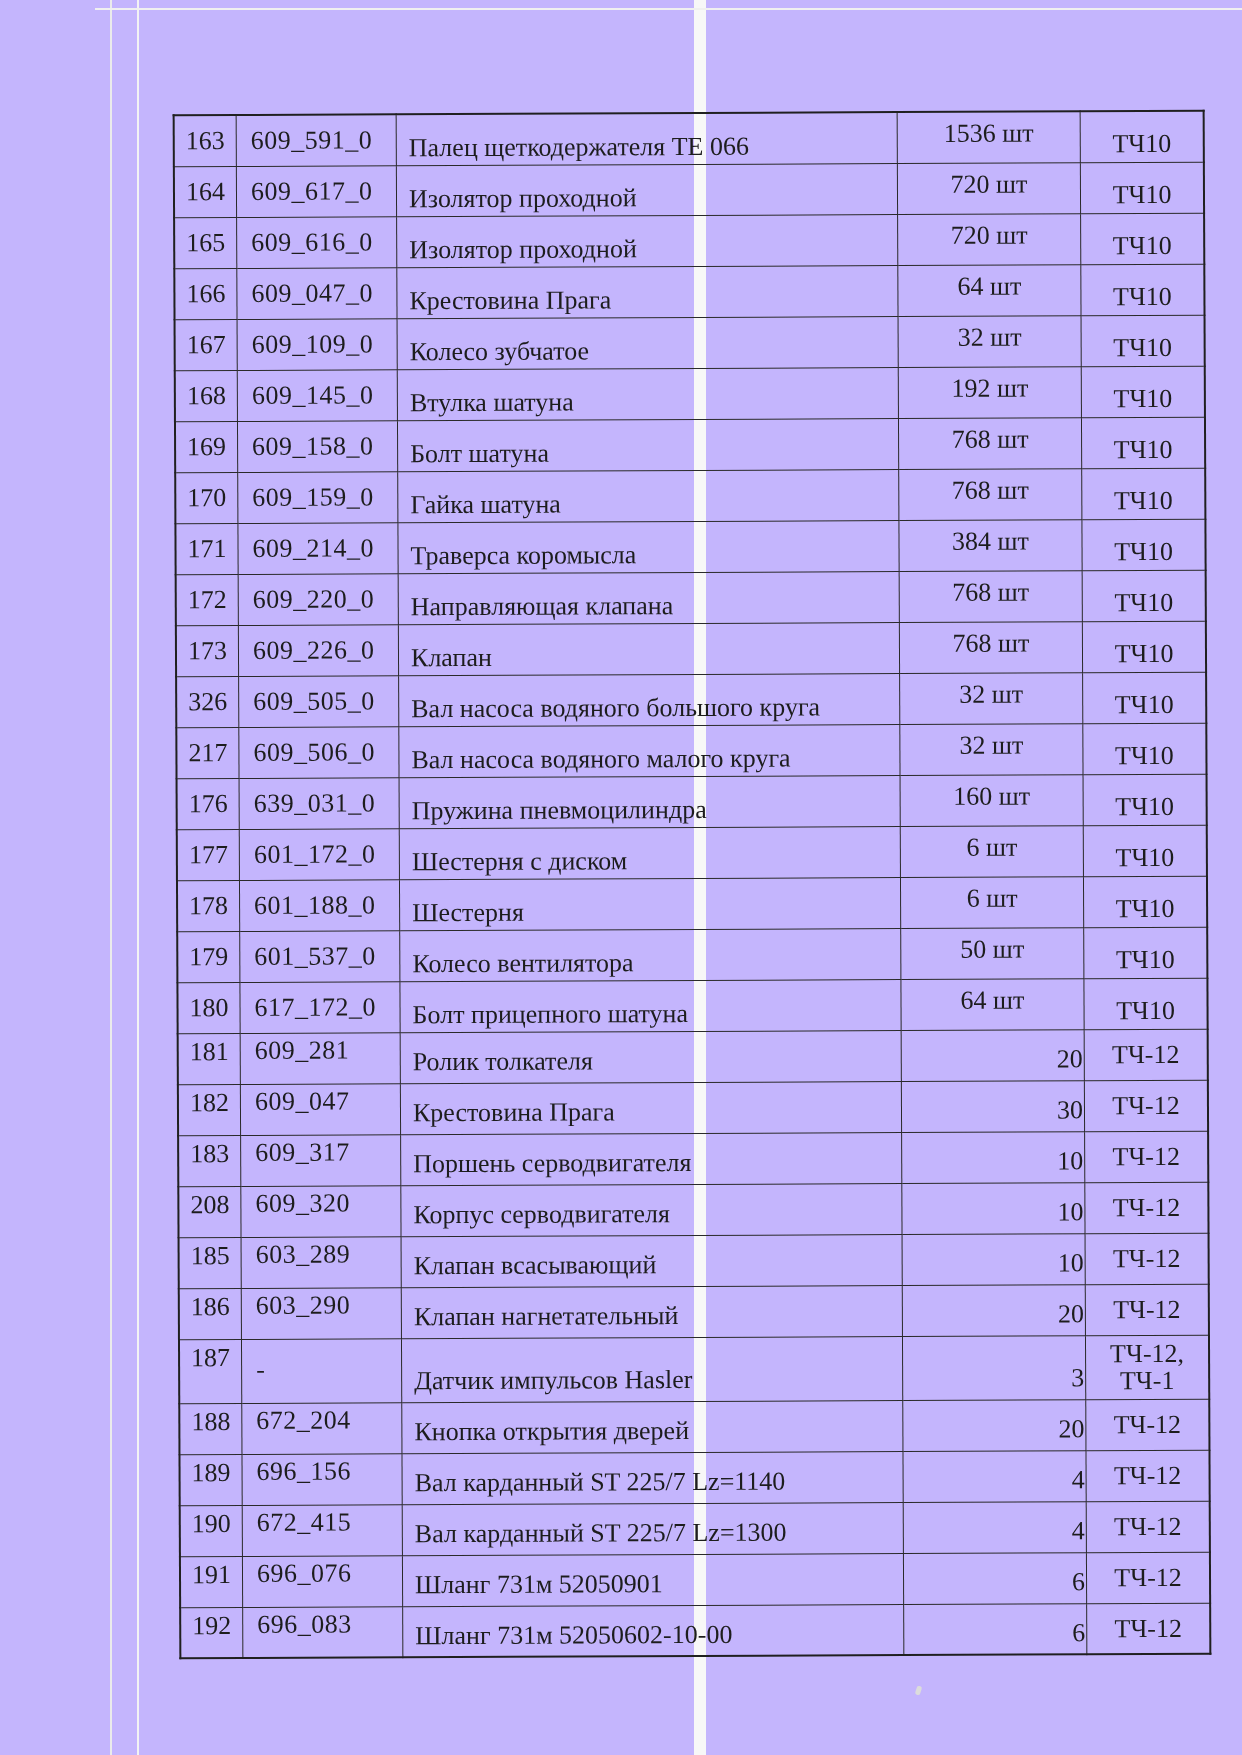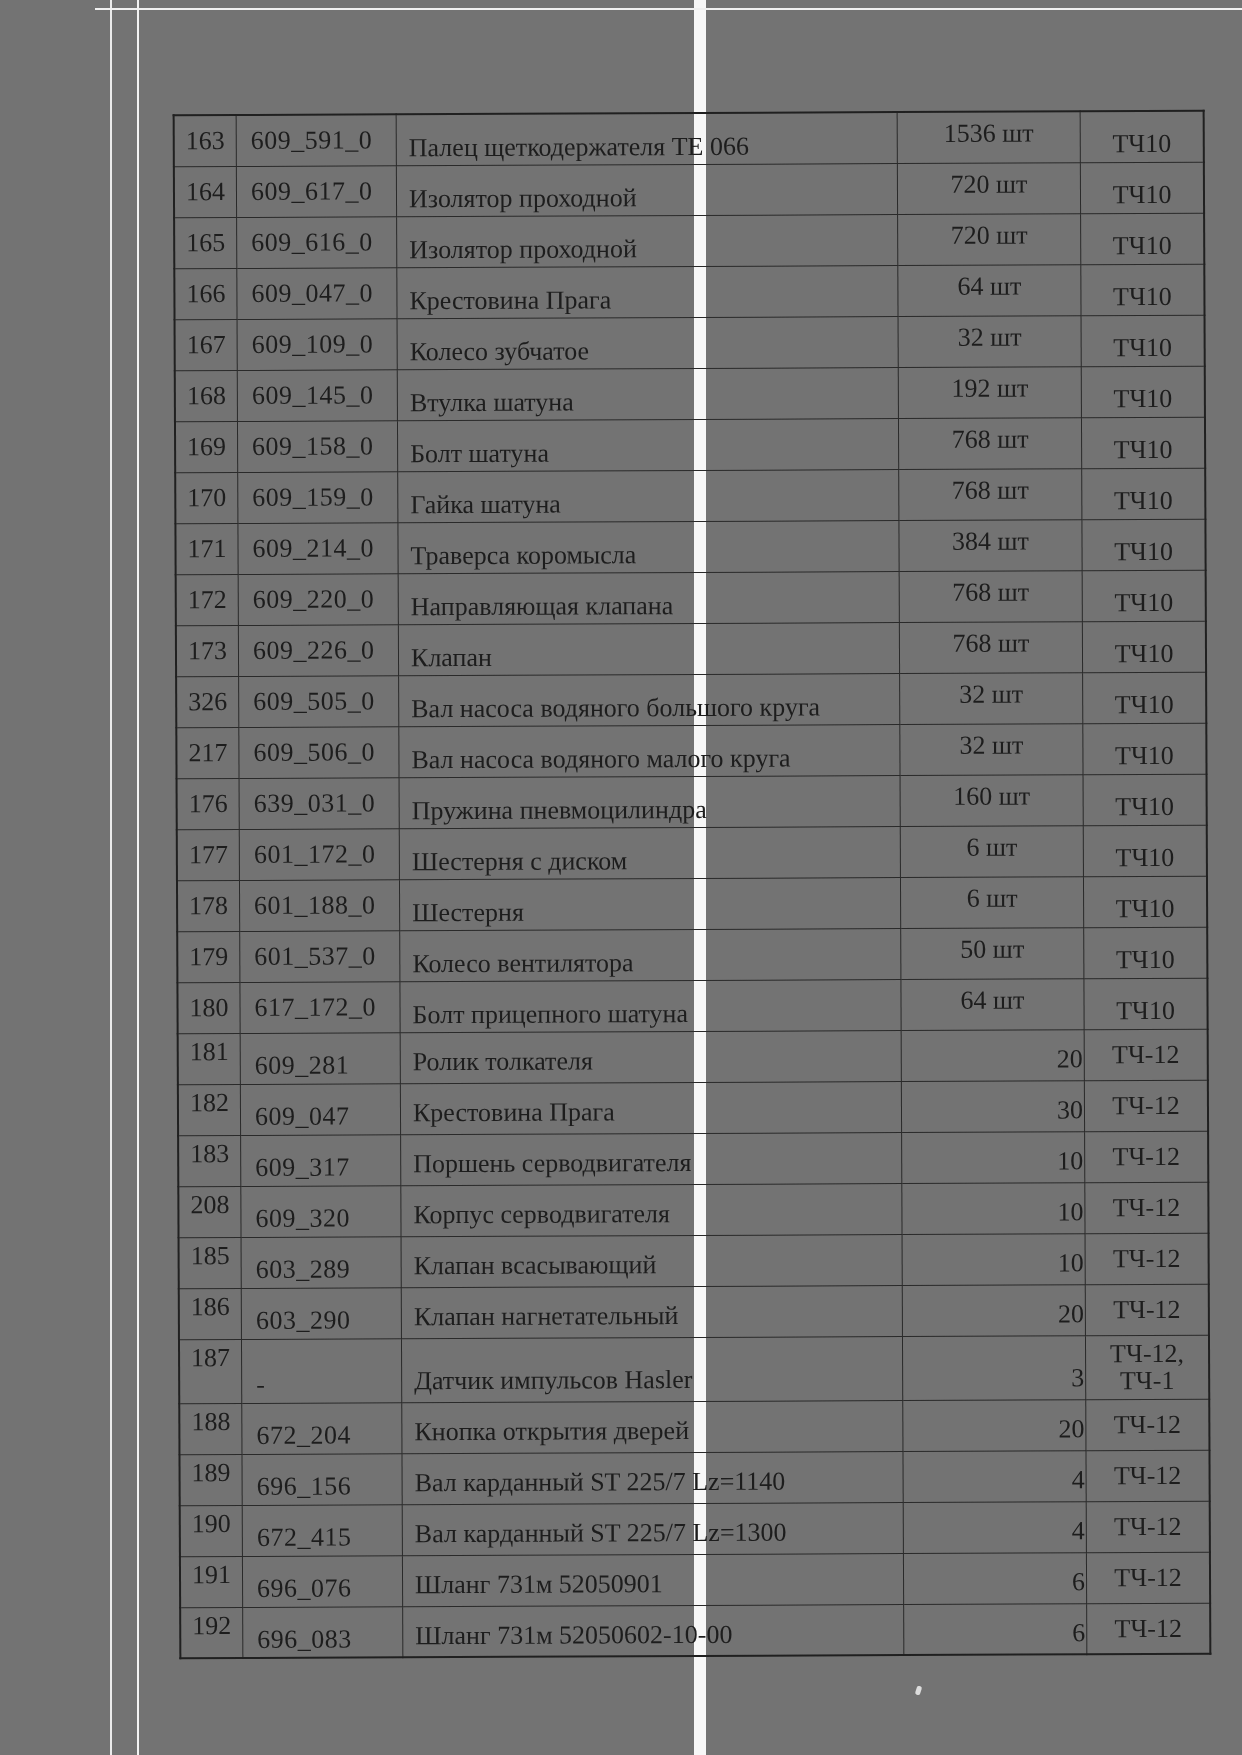--- a/index.html
+++ b/index.html
@@ -3,21 +3,21 @@
 <meta charset="utf-8">
 <style>
   html,body{margin:0;padding:0;}
   body{
     width:1242px;height:1755px;
     background:#ffffff;
     position:relative;
     overflow:hidden;
     font-family:"Liberation Serif","DejaVu Serif",serif;
   }
-  .page{position:absolute;left:0;top:0;width:1242px;height:1755px;background:#737373;}
+  .page{position:absolute;left:0;top:0;width:1242px;height:1755px;background:#c4b5fd;}
   
   .artifact{position:absolute;pointer-events:none;}
   .vline-a{left:110px;top:0;width:2px;height:1755px;background:#ebebeb;}
   .vline-b{left:137px;top:0;width:2px;height:1755px;background:#f3f3f3;}
   .vband{left:694px;top:0;width:12px;height:1755px;background:#f7f7f7;}
   .hline-top{left:95px;top:8px;width:1147px;height:2px;background:#f0f0f0;}
   .speck{left:916px;top:1686px;width:5px;height:9px;background:#dcdcdc;border-radius:2px;transform:rotate(18deg);}
 
   table.parts{
     position:absolute;left:176px;top:112px;
@@ -43,21 +43,21 @@
   td.qty{width:180px;min-width:180px;text-align:center;}
   td.loc{width:120px;min-width:120px;text-align:center;white-space:pre-line;line-height:1.12;}
   
   tr.g1 td.name{vertical-align:bottom;padding-bottom:3px;}
   tr.g1 td.loc{vertical-align:bottom;padding-bottom:4px;}
   tr.g1 td.qty{vertical-align:top;padding-top:7px;}
   
   tr.g2 td.num{vertical-align:top;padding-top:4px;}
   tr.g2 td.name{vertical-align:bottom;padding-bottom:7px;}
   tr.g2 td.qty{vertical-align:bottom;padding-bottom:7px;text-align:right;}
-  tr.g2 td.code{vertical-align:bottom;padding-bottom:4px;}
+  tr.g2 td.code{vertical-align:bottom;padding-bottom:19px;}
 </style>
 </head>
 <body>
 
 <div class="page">
   <div class="artifact vline-a"></div>
   <div class="artifact vline-b"></div>
   <div class="artifact vband"></div>
   <div class="artifact hline-top"></div>
   <div class="artifact speck"></div>

